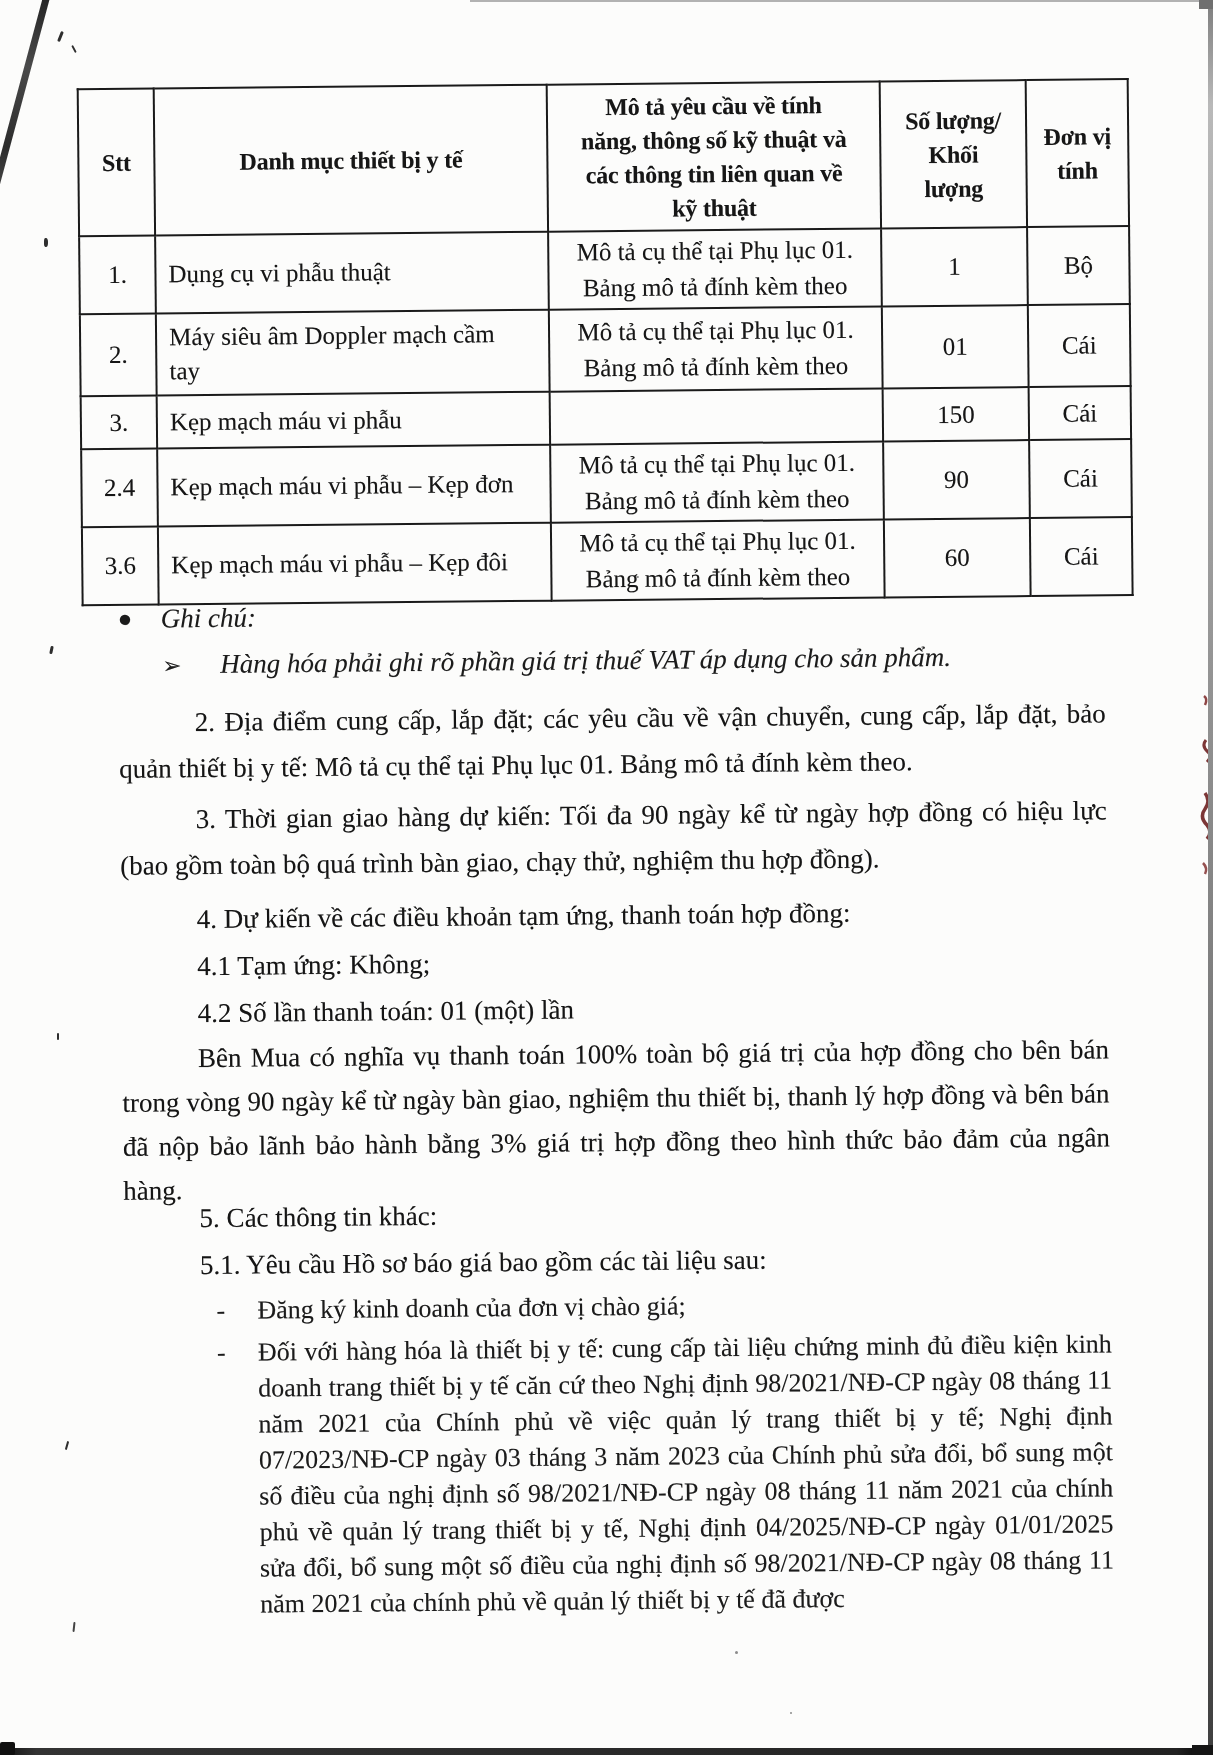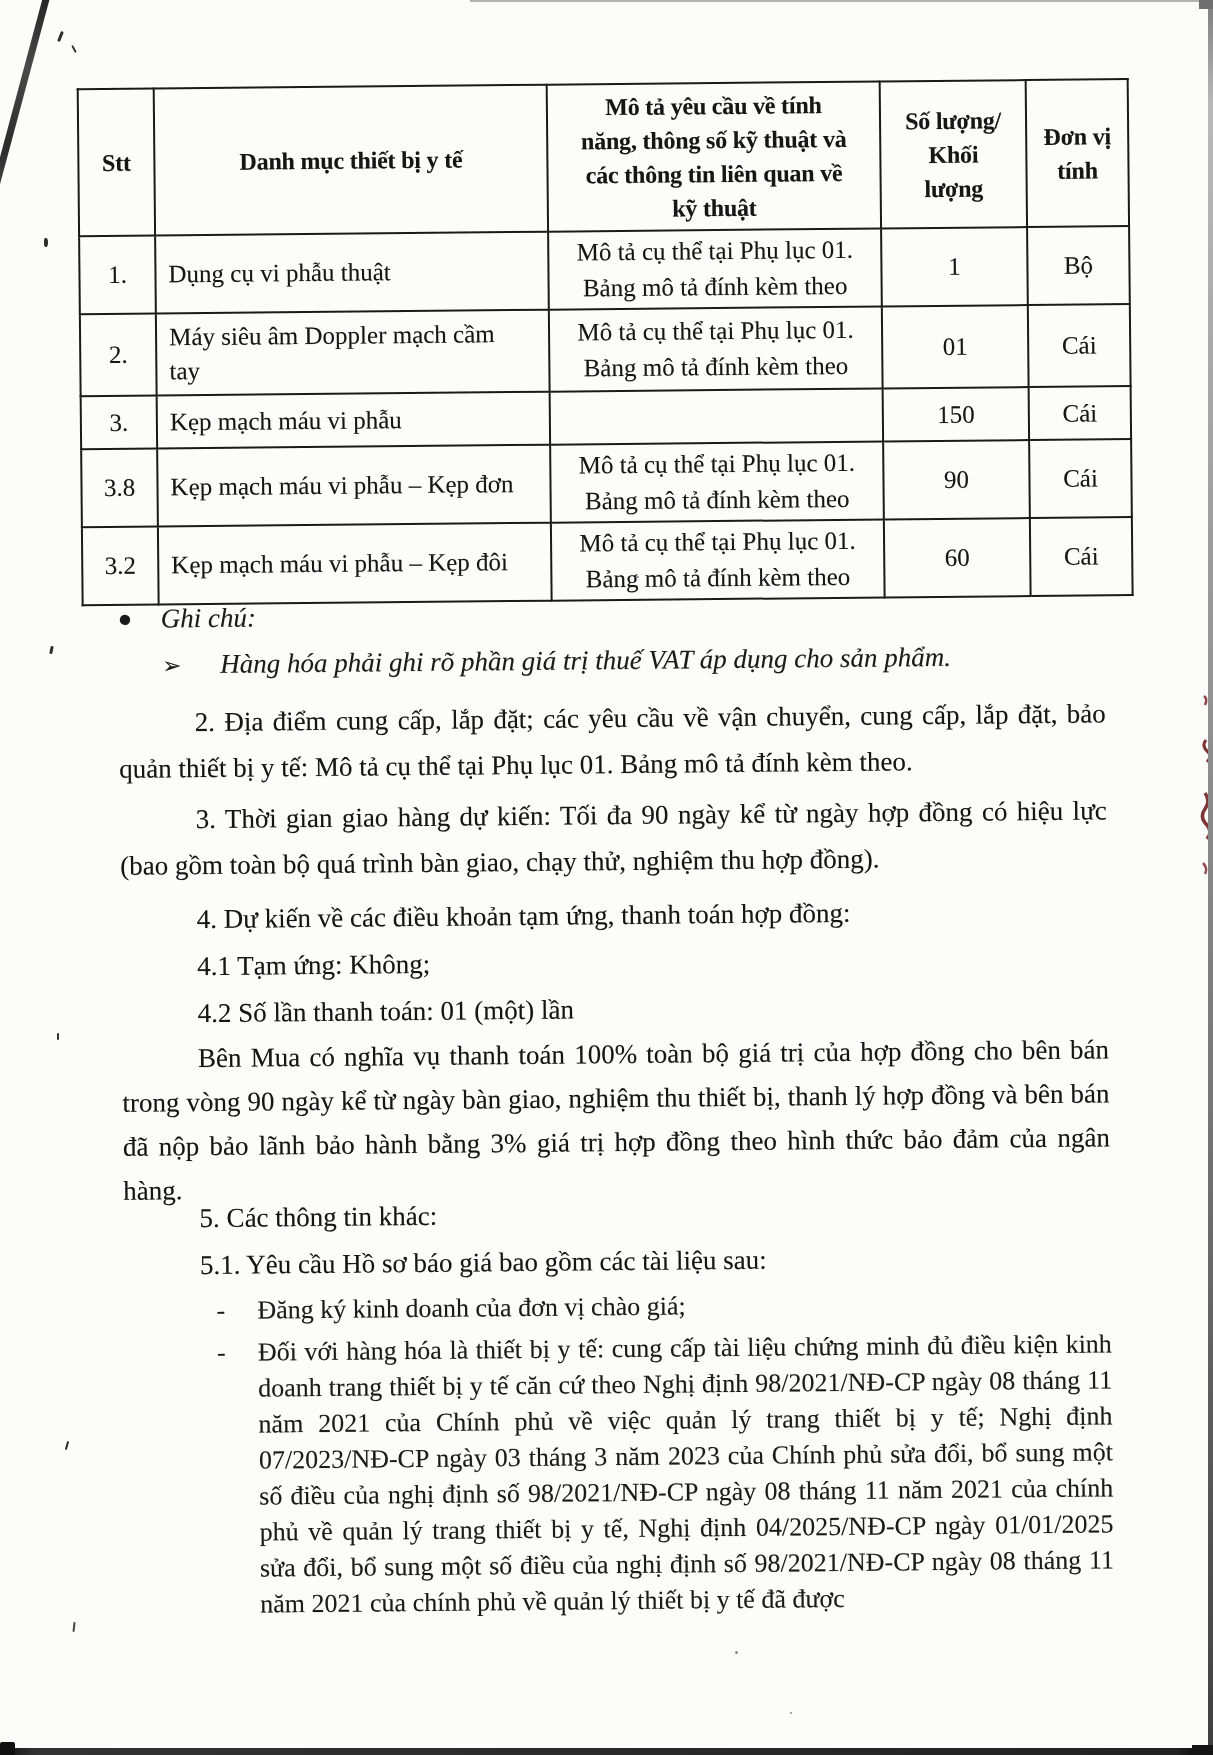--- a/index.html
+++ b/index.html
@@ -144,29 +144,29 @@
         <td class="c-unit">Cái</td>
       </tr>
       <tr class="r2">
         <td class="c-stt">3.</td>
         <td class="c-cat">Kẹp mạch máu vi phẫu</td>
         <td class="c-desc"></td>
         <td class="c-qty">150</td>
         <td class="c-unit">Cái</td>
       </tr>
       <tr class="r3">
-        <td class="c-stt">3.8</td>
+        <td class="c-stt">2.4</td>
         <td class="c-cat">Kẹp mạch máu vi phẫu – Kẹp đơn</td>
         <td class="c-desc">Mô tả cụ thể tại Phụ lục 01.
 Bảng mô tả đính kèm theo</td>
         <td class="c-qty">90</td>
         <td class="c-unit">Cái</td>
       </tr>
       <tr class="r4">
-        <td class="c-stt">3.2</td>
+        <td class="c-stt">3.6</td>
         <td class="c-cat">Kẹp mạch máu vi phẫu – Kẹp đôi</td>
         <td class="c-desc">Mô tả cụ thể tại Phụ lục 01.
 Bảng mô tả đính kèm theo</td>
         <td class="c-qty">60</td>
         <td class="c-unit">Cái</td>
       </tr>
     </tbody>
       </table>
 
     <div class="abs ghichu">

